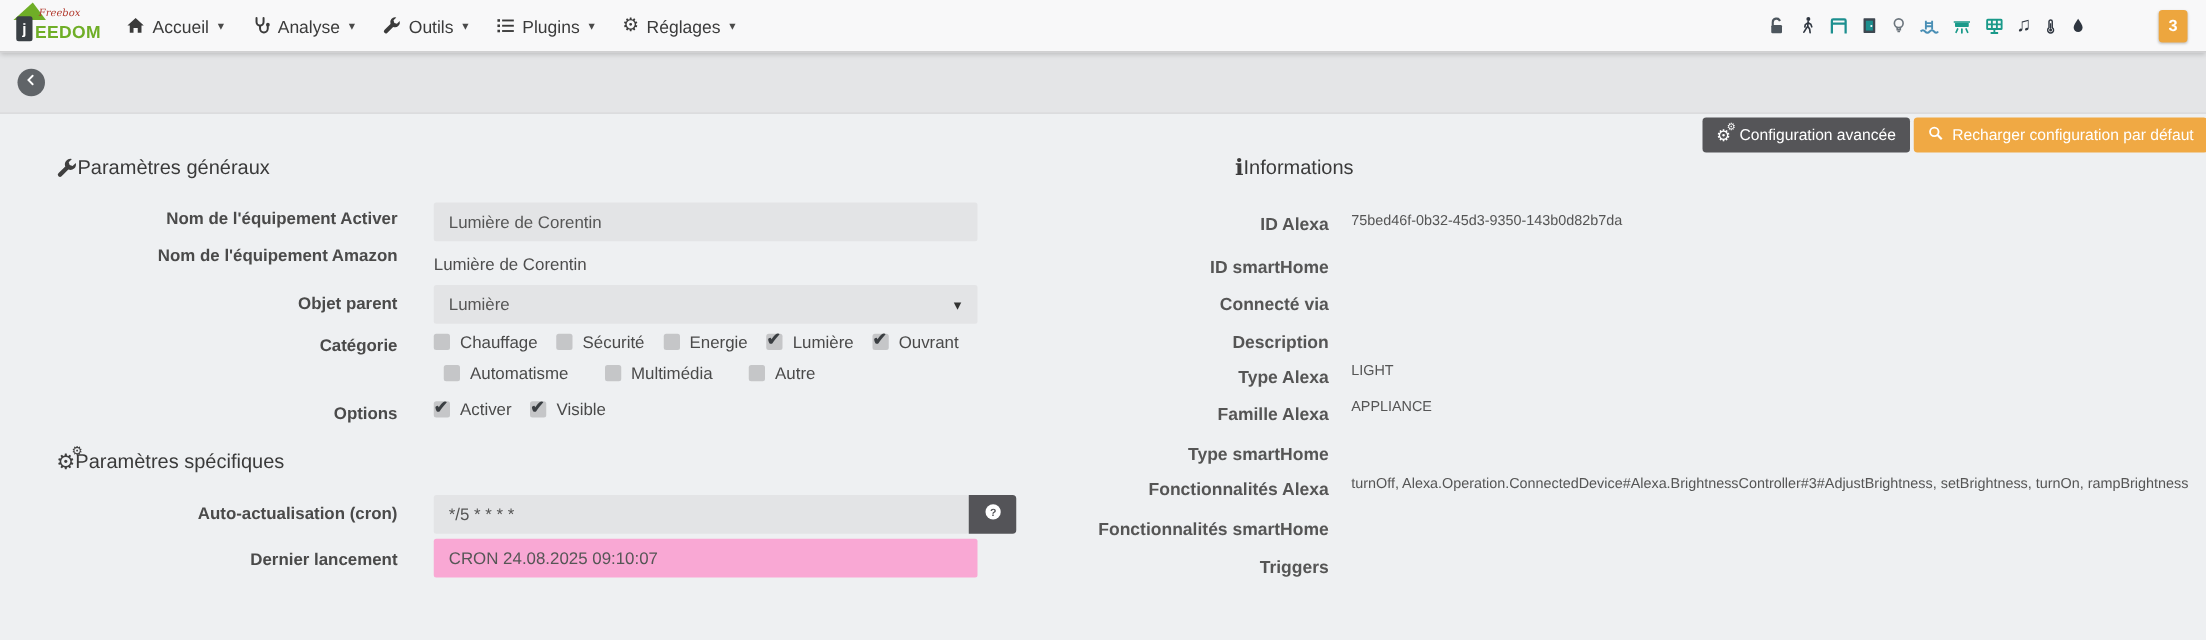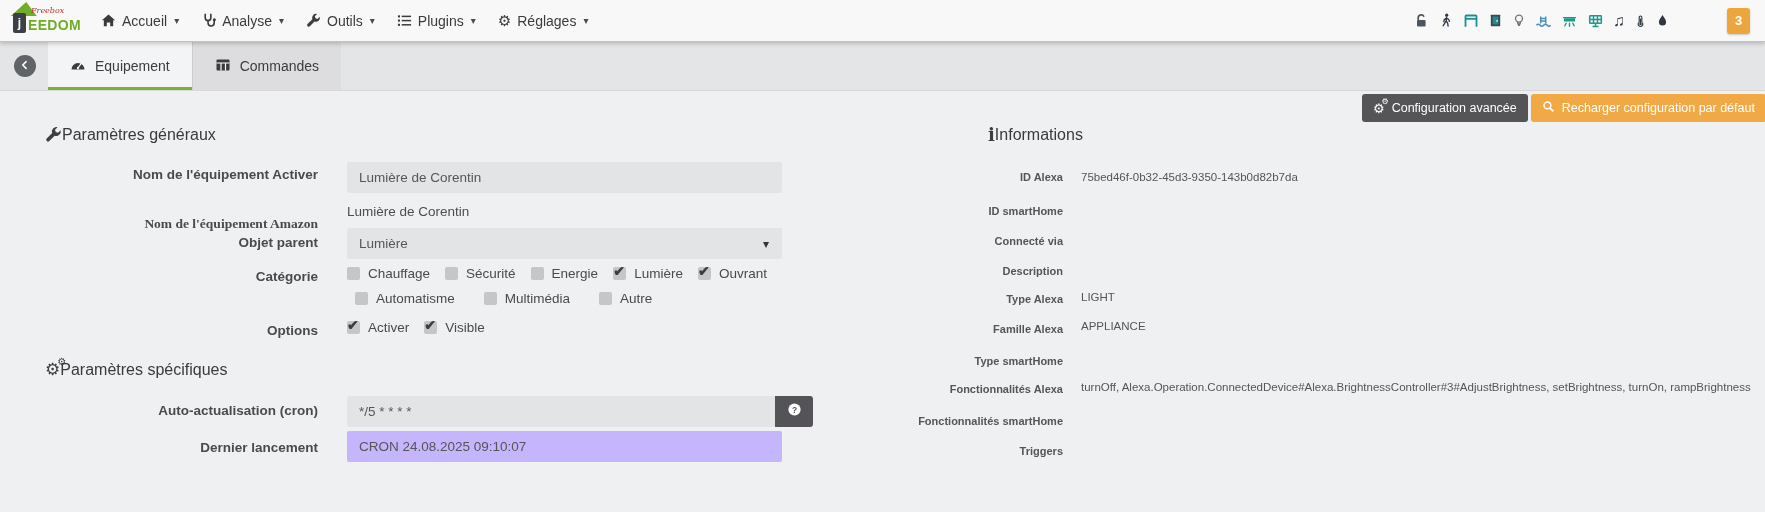--- a/index.html
+++ b/index.html
@@ -63,31 +63,31 @@
   .flabel{position:absolute;left:58px;width:260px;text-align:right;font-weight:bold;
     font-size:13.5px;color:#4a4a4a;white-space:nowrap;}
   .finput{position:absolute;left:347px;height:31px;background:#e3e4e6;border:none;outline:none;
     color:#565656;font-size:13.5px;font-family:"Liberation Sans",sans-serif;
     padding:0 0 0 12px;box-sizing:border-box;border-radius:2px;}
   .fstatic{position:absolute;left:347px;font-size:13.5px;color:#4d4d4d;}
   .fselect{position:absolute;left:347px;width:435px;height:31px;background:#e3e4e6;border-radius:2px;
     display:flex;align-items:center;padding-left:12px;box-sizing:border-box;
     font-size:13.5px;color:#565656;cursor:pointer;}
   .fselect .sel-caret{position:absolute;right:13px;font-size:12px;color:#333;}
-  .fdisplay{position:absolute;left:347px;width:435px;height:31px;background:#c4b5fd;border-radius:2px;
+  .fdisplay{position:absolute;left:347px;width:435px;height:31px;background:#f9a8d4;border-radius:2px;
     display:flex;align-items:center;padding-left:12px;box-sizing:border-box;font-size:13.5px;color:#565656;}
   .help-btn{position:absolute;left:775px;width:38px;height:31px;background:#545458;
     border-radius:0 3px 3px 0;display:flex;align-items:center;justify-content:center;cursor:pointer;}
   .chk-row{position:absolute;left:347px;display:flex;align-items:center;}
   .chk{display:inline-flex;align-items:center;margin-right:15px;font-size:13.5px;color:#4a4a4a;cursor:pointer;}
   .chk .box{width:13px;height:13px;background:#c5c6c8;border-radius:2px;position:relative;margin-right:8px;flex:0 0 auto;}
   .chk.checked .box::after{content:"\2714";position:absolute;left:0px;top:-4px;font-size:14px;
     color:#3a3e42;font-weight:bold;}
   .ilabel{position:absolute;left:790px;width:273px;text-align:right;font-weight:bold;
-    font-size:11px;color:#555;white-space:nowrap;}
+    font-size:14px;color:#555;white-space:nowrap;}
   .ivalue{position:absolute;left:1081px;font-size:11.5px;color:#555;white-space:nowrap;}
 </style>
 </head>
 <body>
 
 <div class="navbar">
   <div class="logo">
     <div class="logo-roof"></div>
     <div class="logo-j">j</div>
     <span class="logo-script">Freebox</span>
@@ -213,37 +213,20 @@
   </div>
   <div class="notif-badge">3</div>
 </div>
 
 <div class="tabbar">
   <div class="back-btn">
     <span><svg viewBox="0 0 16 16" width="12" height="12">
           <path d="M9.5 3.5 5 8l4.5 4.5" fill="none" stroke="#fff" stroke-width="2" stroke-linecap="round"></path>
         </svg></span>
   </div>
-  <div class="tabs">
-    <div class="tab active">
-      <span><svg viewBox="0 0 16 16" width="16" height="16">
-            <path d="M1.5 12.5a6.5 6.5 0 0 1 13 0z" fill="#3c3c3c"></path>
-            <path d="M8 11 11.5 6" stroke="#fff" stroke-width="1.3"></path>
-            <circle cx="8" cy="11" r="1.2" fill="#fff"></circle>
-          </svg></span>
-      <span>Equipement</span>
-    </div>
-    <div class="tab inactive">
-      <span><svg viewBox="0 0 16 16" width="16" height="16">
-            <rect x="1.5" y="2.5" width="13" height="11" rx="1" fill="#3c3c3c"></rect>
-            <path d="M1.5 6h13M6 6v7.5M10.5 6v7.5" stroke="#fff" stroke-width="1.2"></path>
-          </svg></span>
-      <span>Commandes</span>
-    </div>
-  </div>
   <div class="bar-actions">
     <div class="abtn dark">
       <span class="gear-duo">⚙<span class="g2">⚙</span></span>
       <span>Configuration avancée</span>
     </div>
     <div class="abtn orange">
       <span><svg viewBox="0 0 16 16" width="13" height="13" fill="none" stroke="#fff" stroke-width="1.8">
             <circle cx="6.7" cy="6.7" r="4.2"></circle>
             <path d="M9.9 9.9 14 14" stroke-width="2.2"></path>
           </svg></span>
@@ -256,21 +239,21 @@
 <div class="section-h" style="left:45px;top:126px;">
   <span><svg viewBox="0 0 16 16" width="17" height="17" fill="#3f3f3f">
         <path d="M14.7 4.1a4.2 4.2 0 0 1-5.6 5L4 14.2a1.7 1.7 0 0 1-2.4-2.4L6.8 6.7a4.2 4.2 0 0 1 5-5.6L9.4 3.5l.7 2.2 2.2.7z"></path>
       </svg></span>
   <span>Paramètres généraux</span>
 </div>
 
 <div class="flabel" style="top:167px;">Nom de l'équipement Activer</div>
 <input class="finput" style="top: 162px; width: 435px;" value="Lumière de Corentin">
 
-<div class="flabel" style="top:216px;font-family:Liberation Serif, serif;">Nom de l'équipement Amazon</div>
+<div class="flabel" style="top:197px;">Nom de l'équipement Amazon</div>
 <div class="fstatic" style="top:204px;">Lumière de Corentin</div>
 
 <div class="flabel" style="top:235px;">Objet parent</div>
 <div class="fselect" style="top:228px;">
   <span>Lumière</span>
   <span class="sel-caret">▾</span>
 </div>
 
 <div class="flabel" style="top:269px;">Catégorie</div>
 <div class="chk-row" style="top:266px;">

